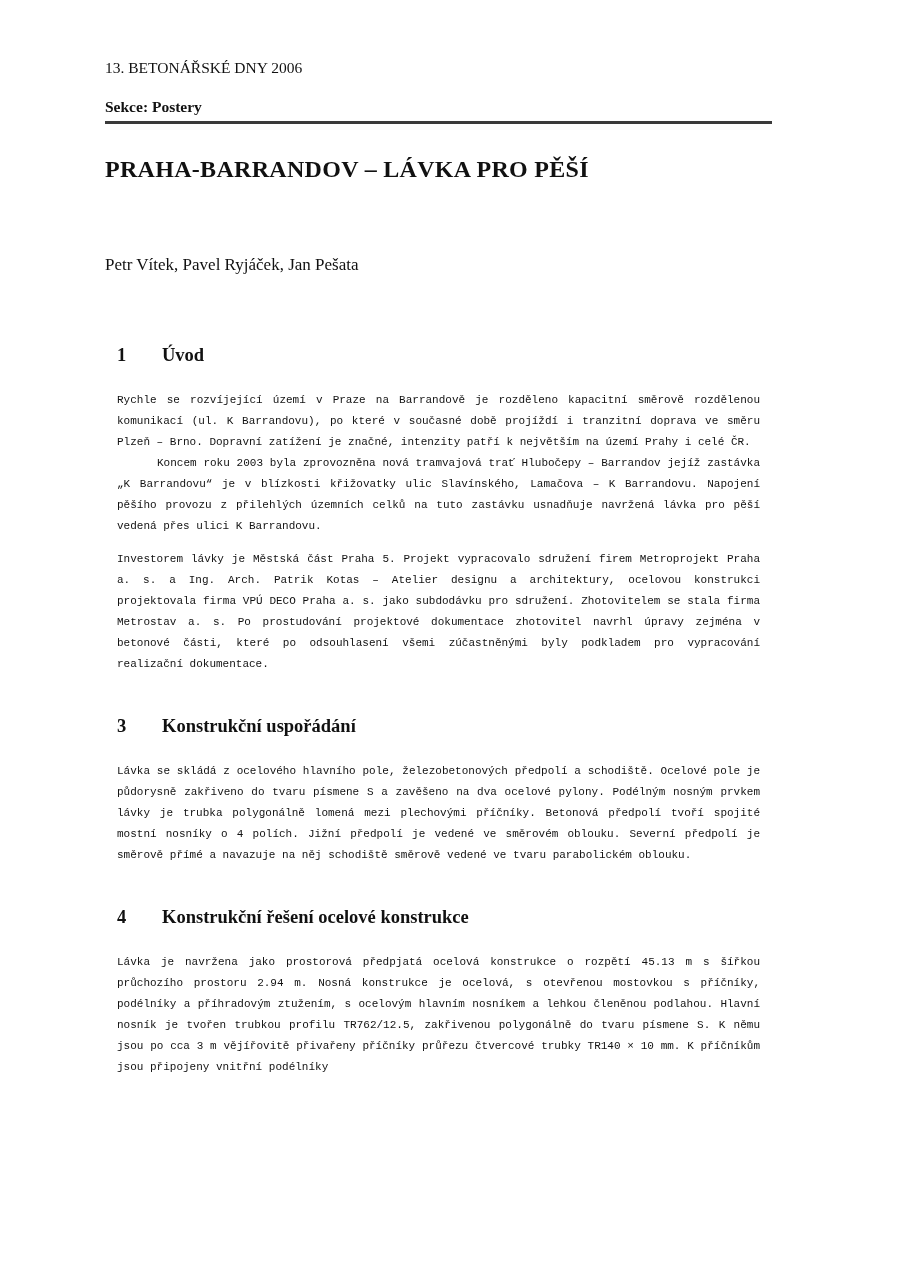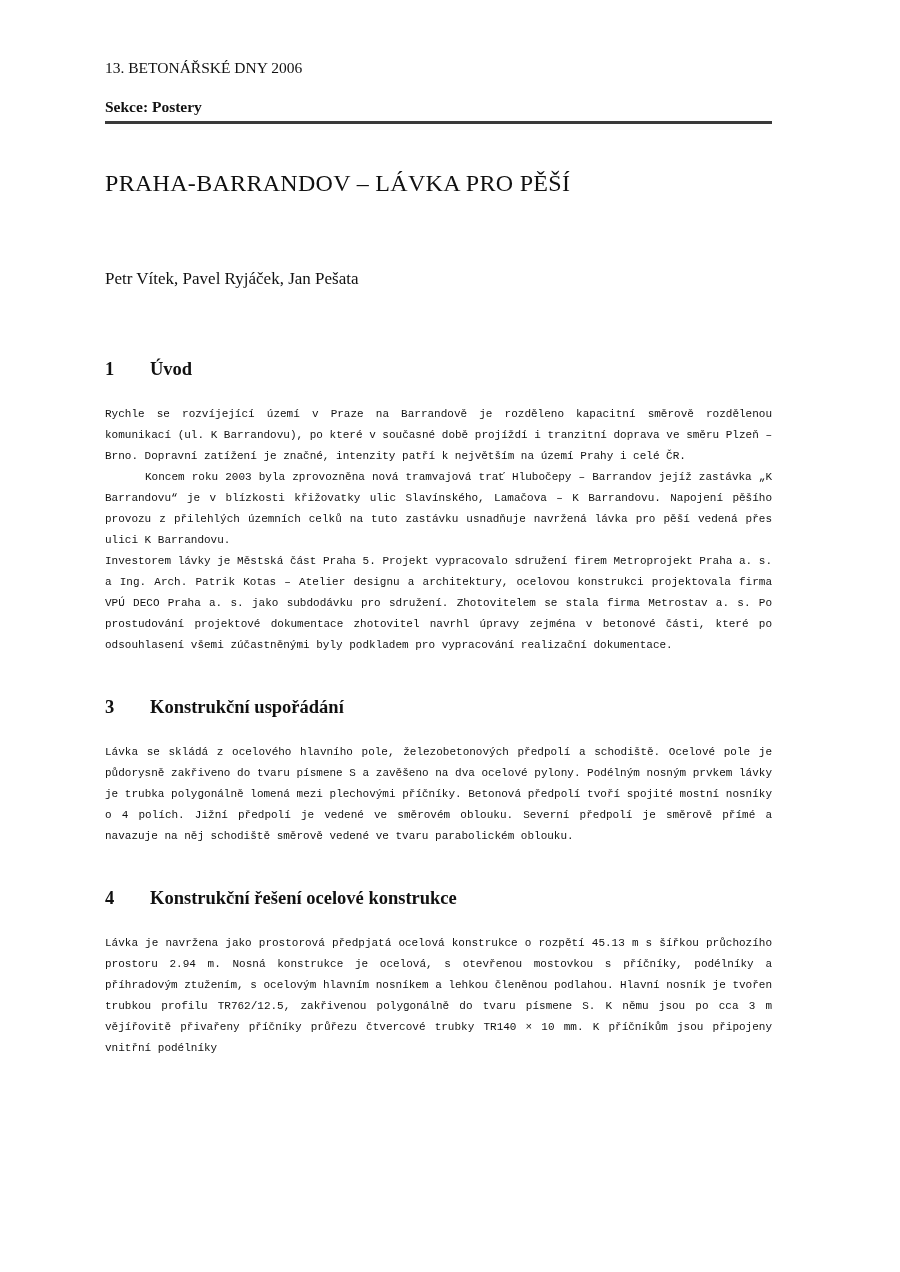--- a/index.html
+++ b/index.html
@@ -24,32 +24,32 @@
     padding-bottom: 5px;
   }
   .running-header .conf {
     font-weight: normal;
   }
   .running-header .sec-label {
     font-weight: bold;
     margin-top: 20px;
   }
   h1.paper-title {
-    margin: 44px 0 0 0;
+    margin: 30px 0 0 0;
     font-size: 24px;
-    font-weight: normal;
+    font-weight: bold;
     letter-spacing: 0.3px;
     line-height: 30px;
   }
   .authors {
     margin: 70px 0 0 0;
     font-size: 17px;
     line-height: 22px;
   }
-  section { margin: 0; }
+  section { margin: 12px; }
   h2.sec-heading {
     font-size: 18.5px;
     font-weight: bold;
     margin: 40px 0 23px 0;
     line-height: 23px;
   }
   section.first h2.sec-heading {
     margin-top: 68px;
   }
   .sec-num {

